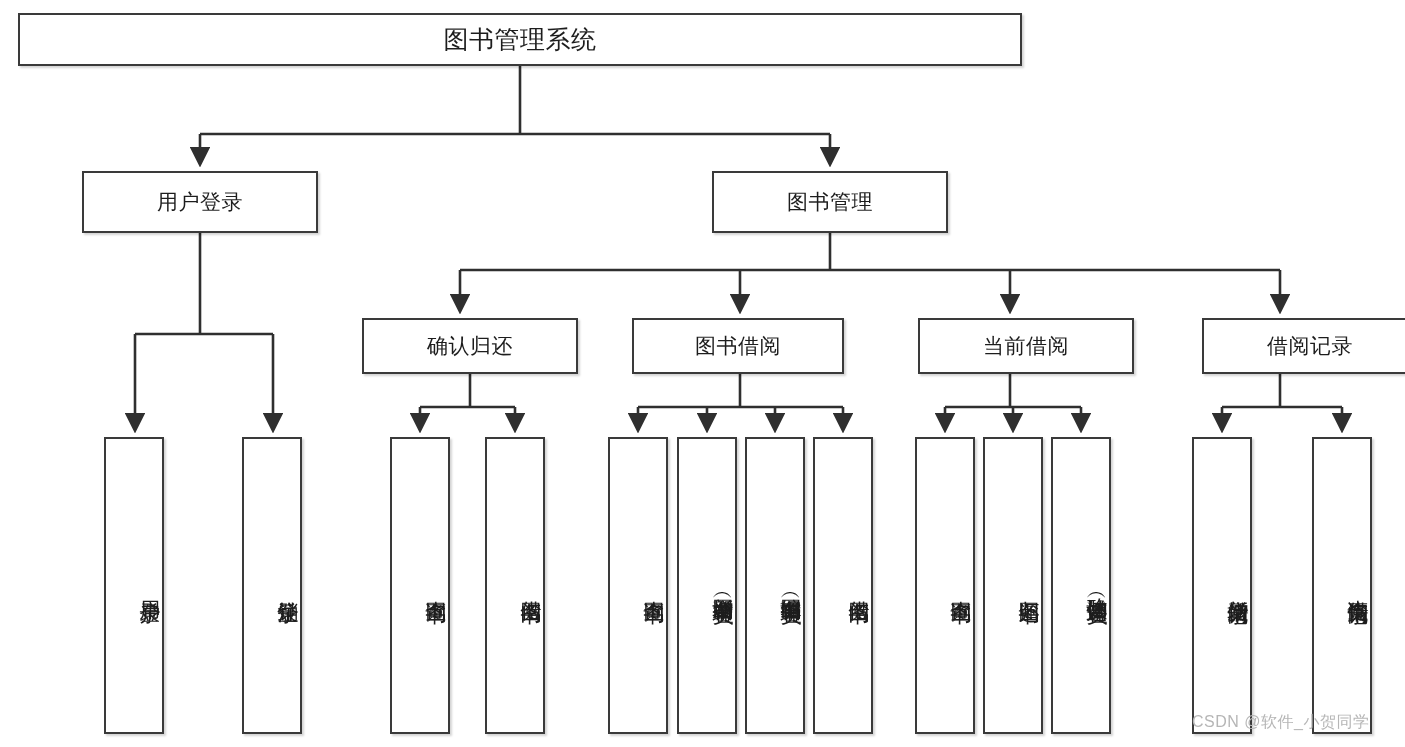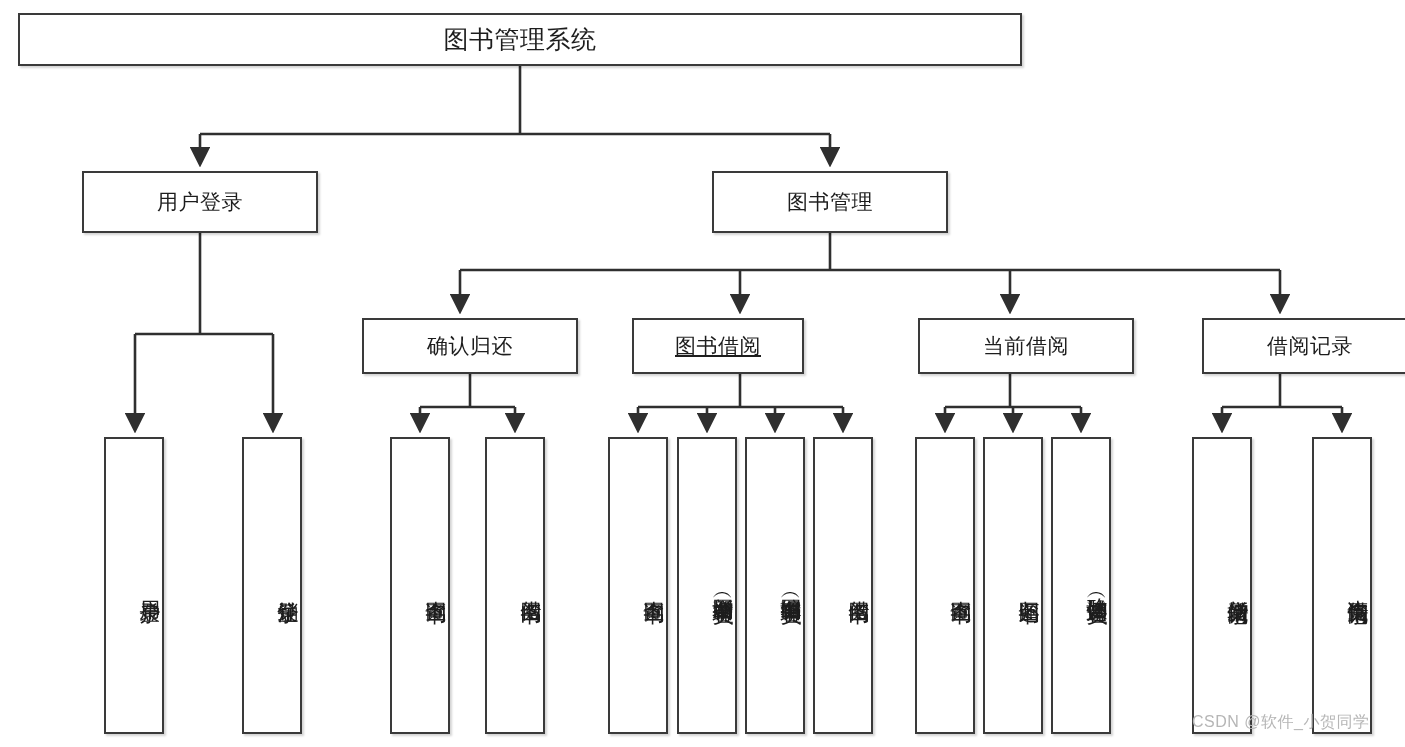--- a/index.html
+++ b/index.html
@@ -123,21 +123,21 @@
   <div class="node" style="left:82px; top:171px; width:236px; height:62px;">
     <span>用户登录</span>
   </div>
   <div class="node" style="left:712px; top:171px; width:236px; height:62px;">
     <span>图书管理</span>
   </div>
 
   <div class="node" style="left:362px; top:318px; width:216px; height:56px;">
     <span>确认归还</span>
   </div>
-  <div class="node" style="left:632px; top:318px; width:172px; height:56px;text-decoration:underline;">
+  <div class="node" style="left:632px; top:318px; width:212px; height:56px;">
     <span>图书借阅</span>
   </div>
   <div class="node" style="left:902px; top:318px; width:216px; height:56px;margin-left:16px;">
     <span>当前借阅</span>
   </div>
   <div class="node" style="left:1202px; top:318px; width:216px; height:56px;">
     <span>借阅记录</span>
   </div>
 
   <div class="node vertical" style="left:104px; top:437px; width:60px; height:297px;">

